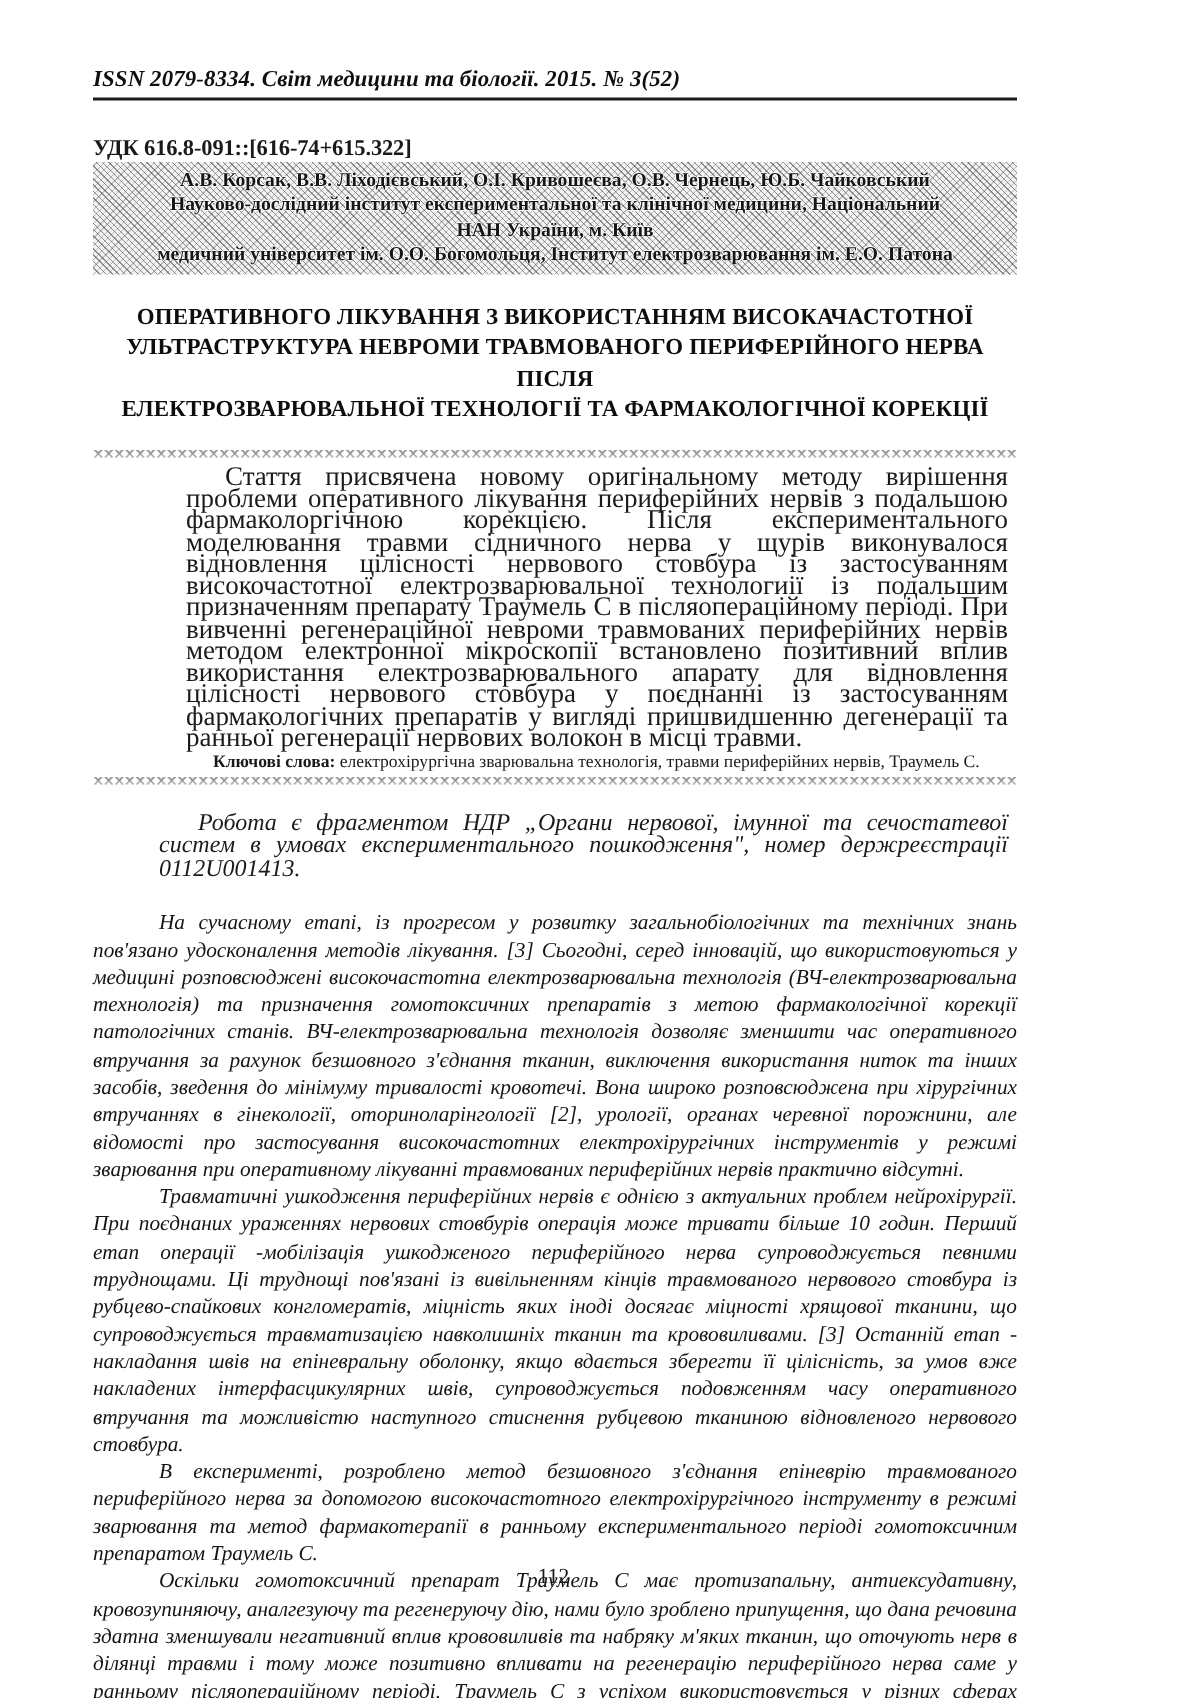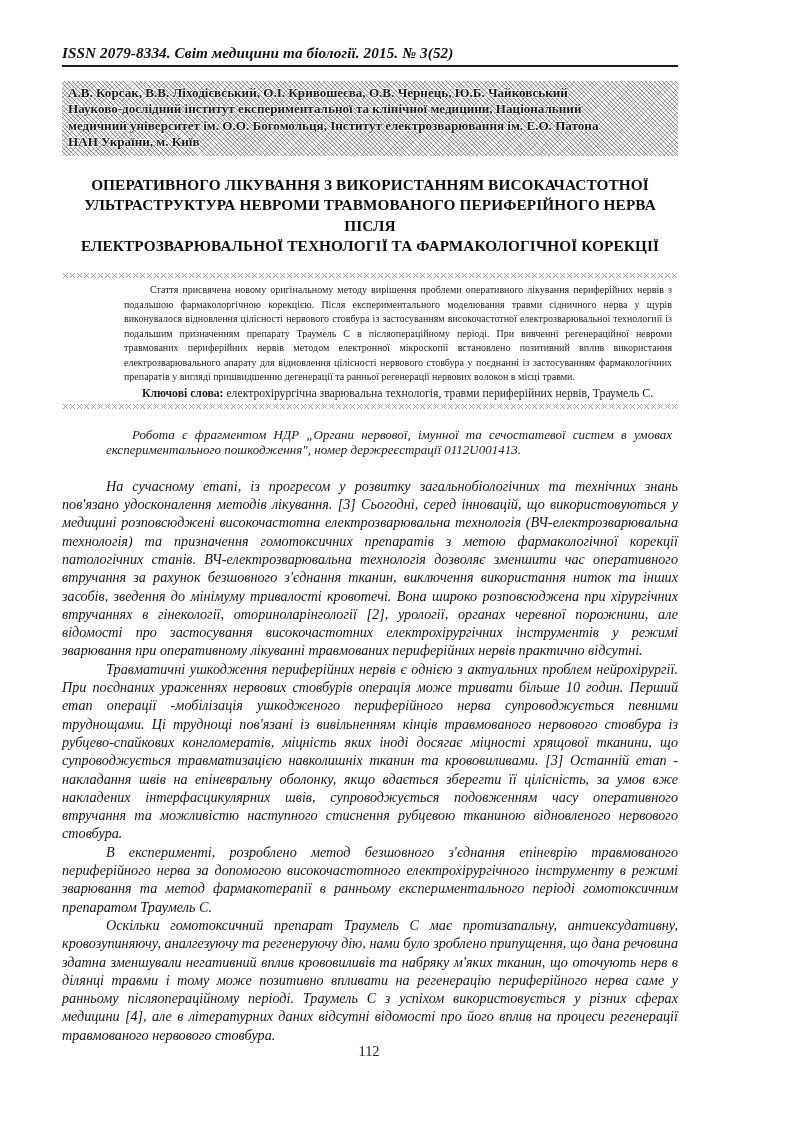--- a/index.html
+++ b/index.html
@@ -44,23 +44,22 @@
   
   .udc {
     margin-top: 24px;
     font-weight: bold;
     font-size: 15px;
     letter-spacing: -0.1px;
   }
 
   
   .authorblock {
-    margin-top: 14px;
     padding: 4px 6px 5px 6px;
-    text-align: left;
+    text-align: center;
     font-weight: bold;
     font-size: 13.1px;
     line-height: 16.4px;
     color: #161616;
     background-color: #f2f2f2;
     background-image:
       repeating-linear-gradient(45deg,
         rgba(60,60,60,0.55) 0px,
         rgba(60,60,60,0.55) 0.7px,
         rgba(255,255,255,0) 0.7px,
@@ -102,41 +101,41 @@
       linear-gradient(-45deg, transparent 45%, #9b9b9b 45%, #9b9b9b 58%, transparent 58%);
   }
   .wavy.top { margin-top: 14px; }
   .wavy.bot { margin-top: 1px; }
 
   
   .abstract {
     margin: 5px 0 0 0;
     padding: 0 6px 0 62px;
     text-align: justify;
-    font-size: 10px;
+    font-size: 18px;
     line-height: 14.5px;
     color: #1b1b1b;
   }
   .abstract p { margin: 0; text-indent: 26px; }
   .keywords {
     padding: 0 6px 0 62px;
     margin-top: 2px;
     font-size: 11.7px;
     line-height: 14.5px;
     text-indent: 18px;
   }
   .keywords b { font-weight: bold; text-align: center; }
 
   
   .fundnote {
     margin-top: 18px;
     padding: 0 6px 0 44px;
     text-align: justify;
     font-style: italic;
-    font-size: 13px;
+    font-size: 16px;
     line-height: 15.4px;
     color: #1b1b1b;
   }
   .fundnote p { margin: 0; text-indent: 26px; }
 
   
   .body {
     margin-top: 19px;
     text-align: justify;
     font-size: 14.2px;
@@ -161,26 +160,27 @@
   }
 </style>
 </head>
 <body>
 
 <div class="page">
 
   <div class="runhead">ISSN 2079-8334. Світ медицини та біології. 2015. № 3(52)</div>
   <div class="runhead-rule"></div>
 
+  <div class="udc">УДК 616.8-091::[616-74+615.322]</div>
 
   <div class="authorblock">
     <span class="ln">А.В. Корсак, В.В. Ліходієвський, О.І. Кривошеєва, О.В. Чернець, Ю.Б. Чайковський</span>
     <span class="ln">Науково-дослідний інститут експериментальної та клінічної медицини, Національний</span>
+    <span class="ln">НАН України, м. Київ</span>
     <span class="ln">медичний університет ім. О.О. Богомольця, Інститут електрозварювання ім. Е.О. Патона</span>
-    <span class="ln">НАН України, м. Київ</span>
   </div>
 
   <div class="title">
     <span class="ln">ОПЕРАТИВНОГО ЛІКУВАННЯ З ВИКОРИСТАННЯМ ВИСОКАЧАСТОТНОЇ</span>
     <span class="ln">УЛЬТРАСТРУКТУРА НЕВРОМИ ТРАВМОВАНОГО ПЕРИФЕРІЙНОГО НЕРВА ПІСЛЯ</span>
     <span class="ln">ЕЛЕКТРОЗВАРЮВАЛЬНОЇ ТЕХНОЛОГІЇ ТА ФАРМАКОЛОГІЧНОЇ КОРЕКЦІЇ</span>
   </div>
 
   <div class="wavy top"></div>
 

